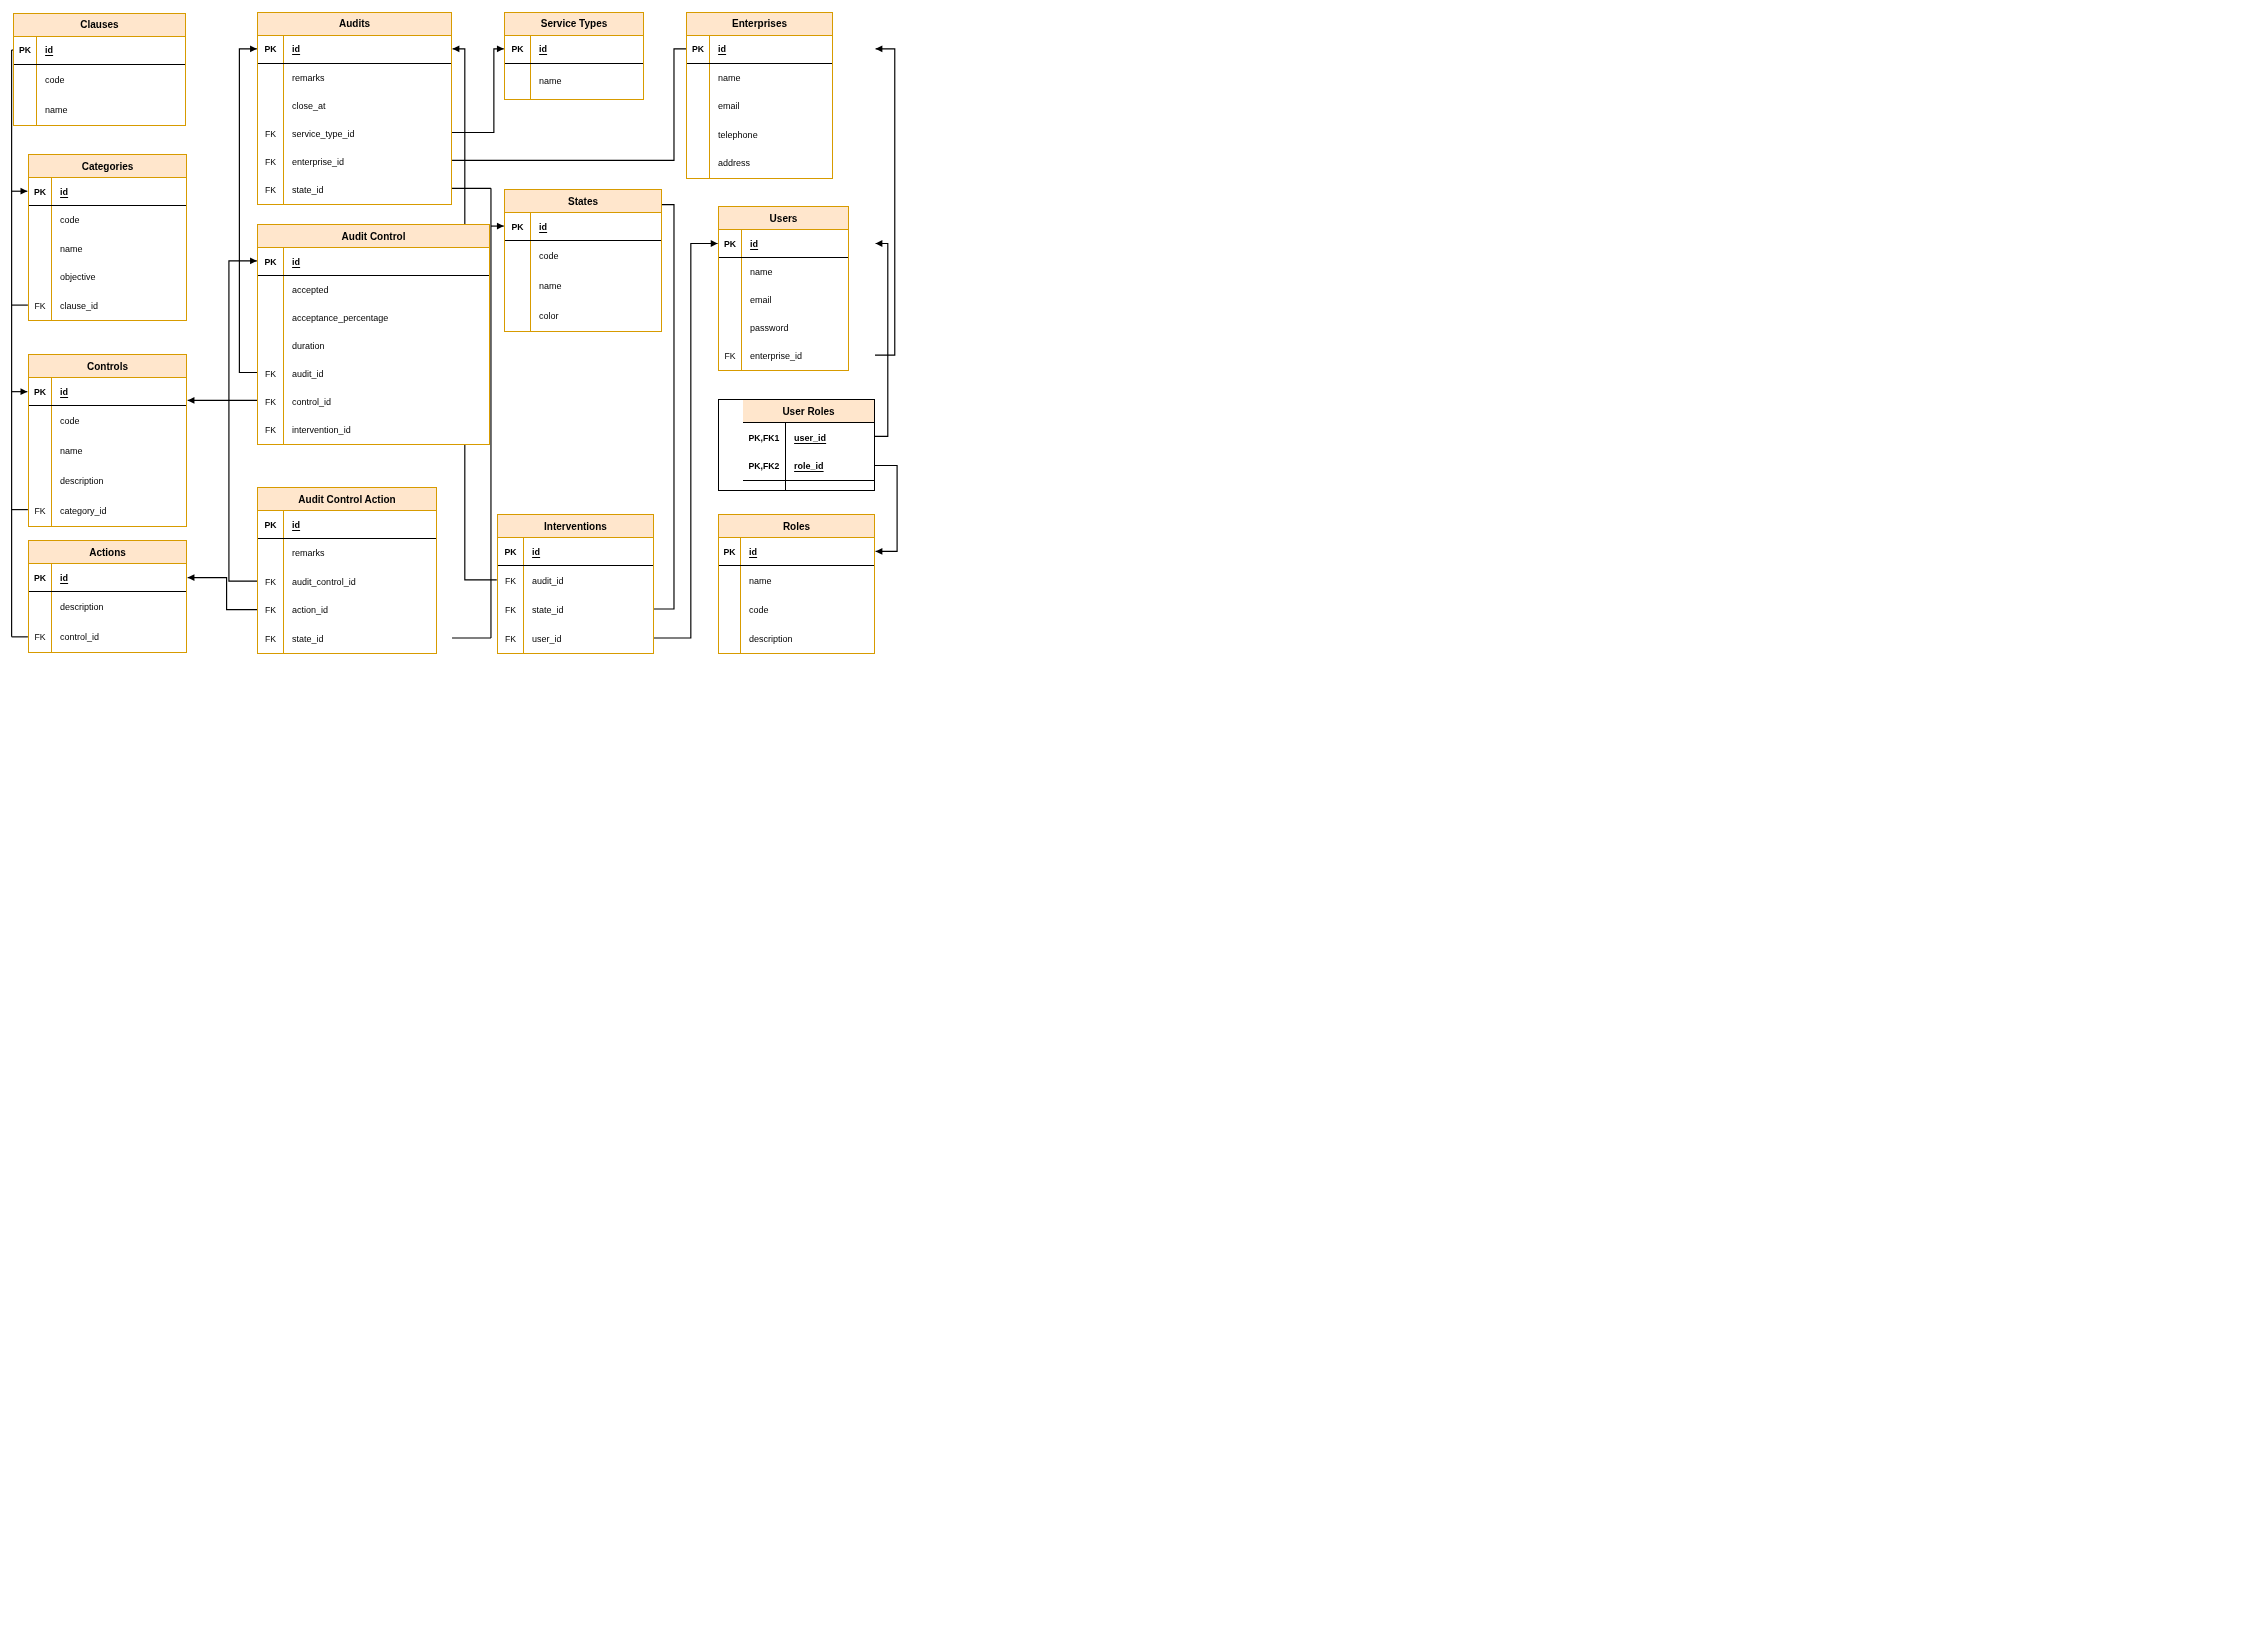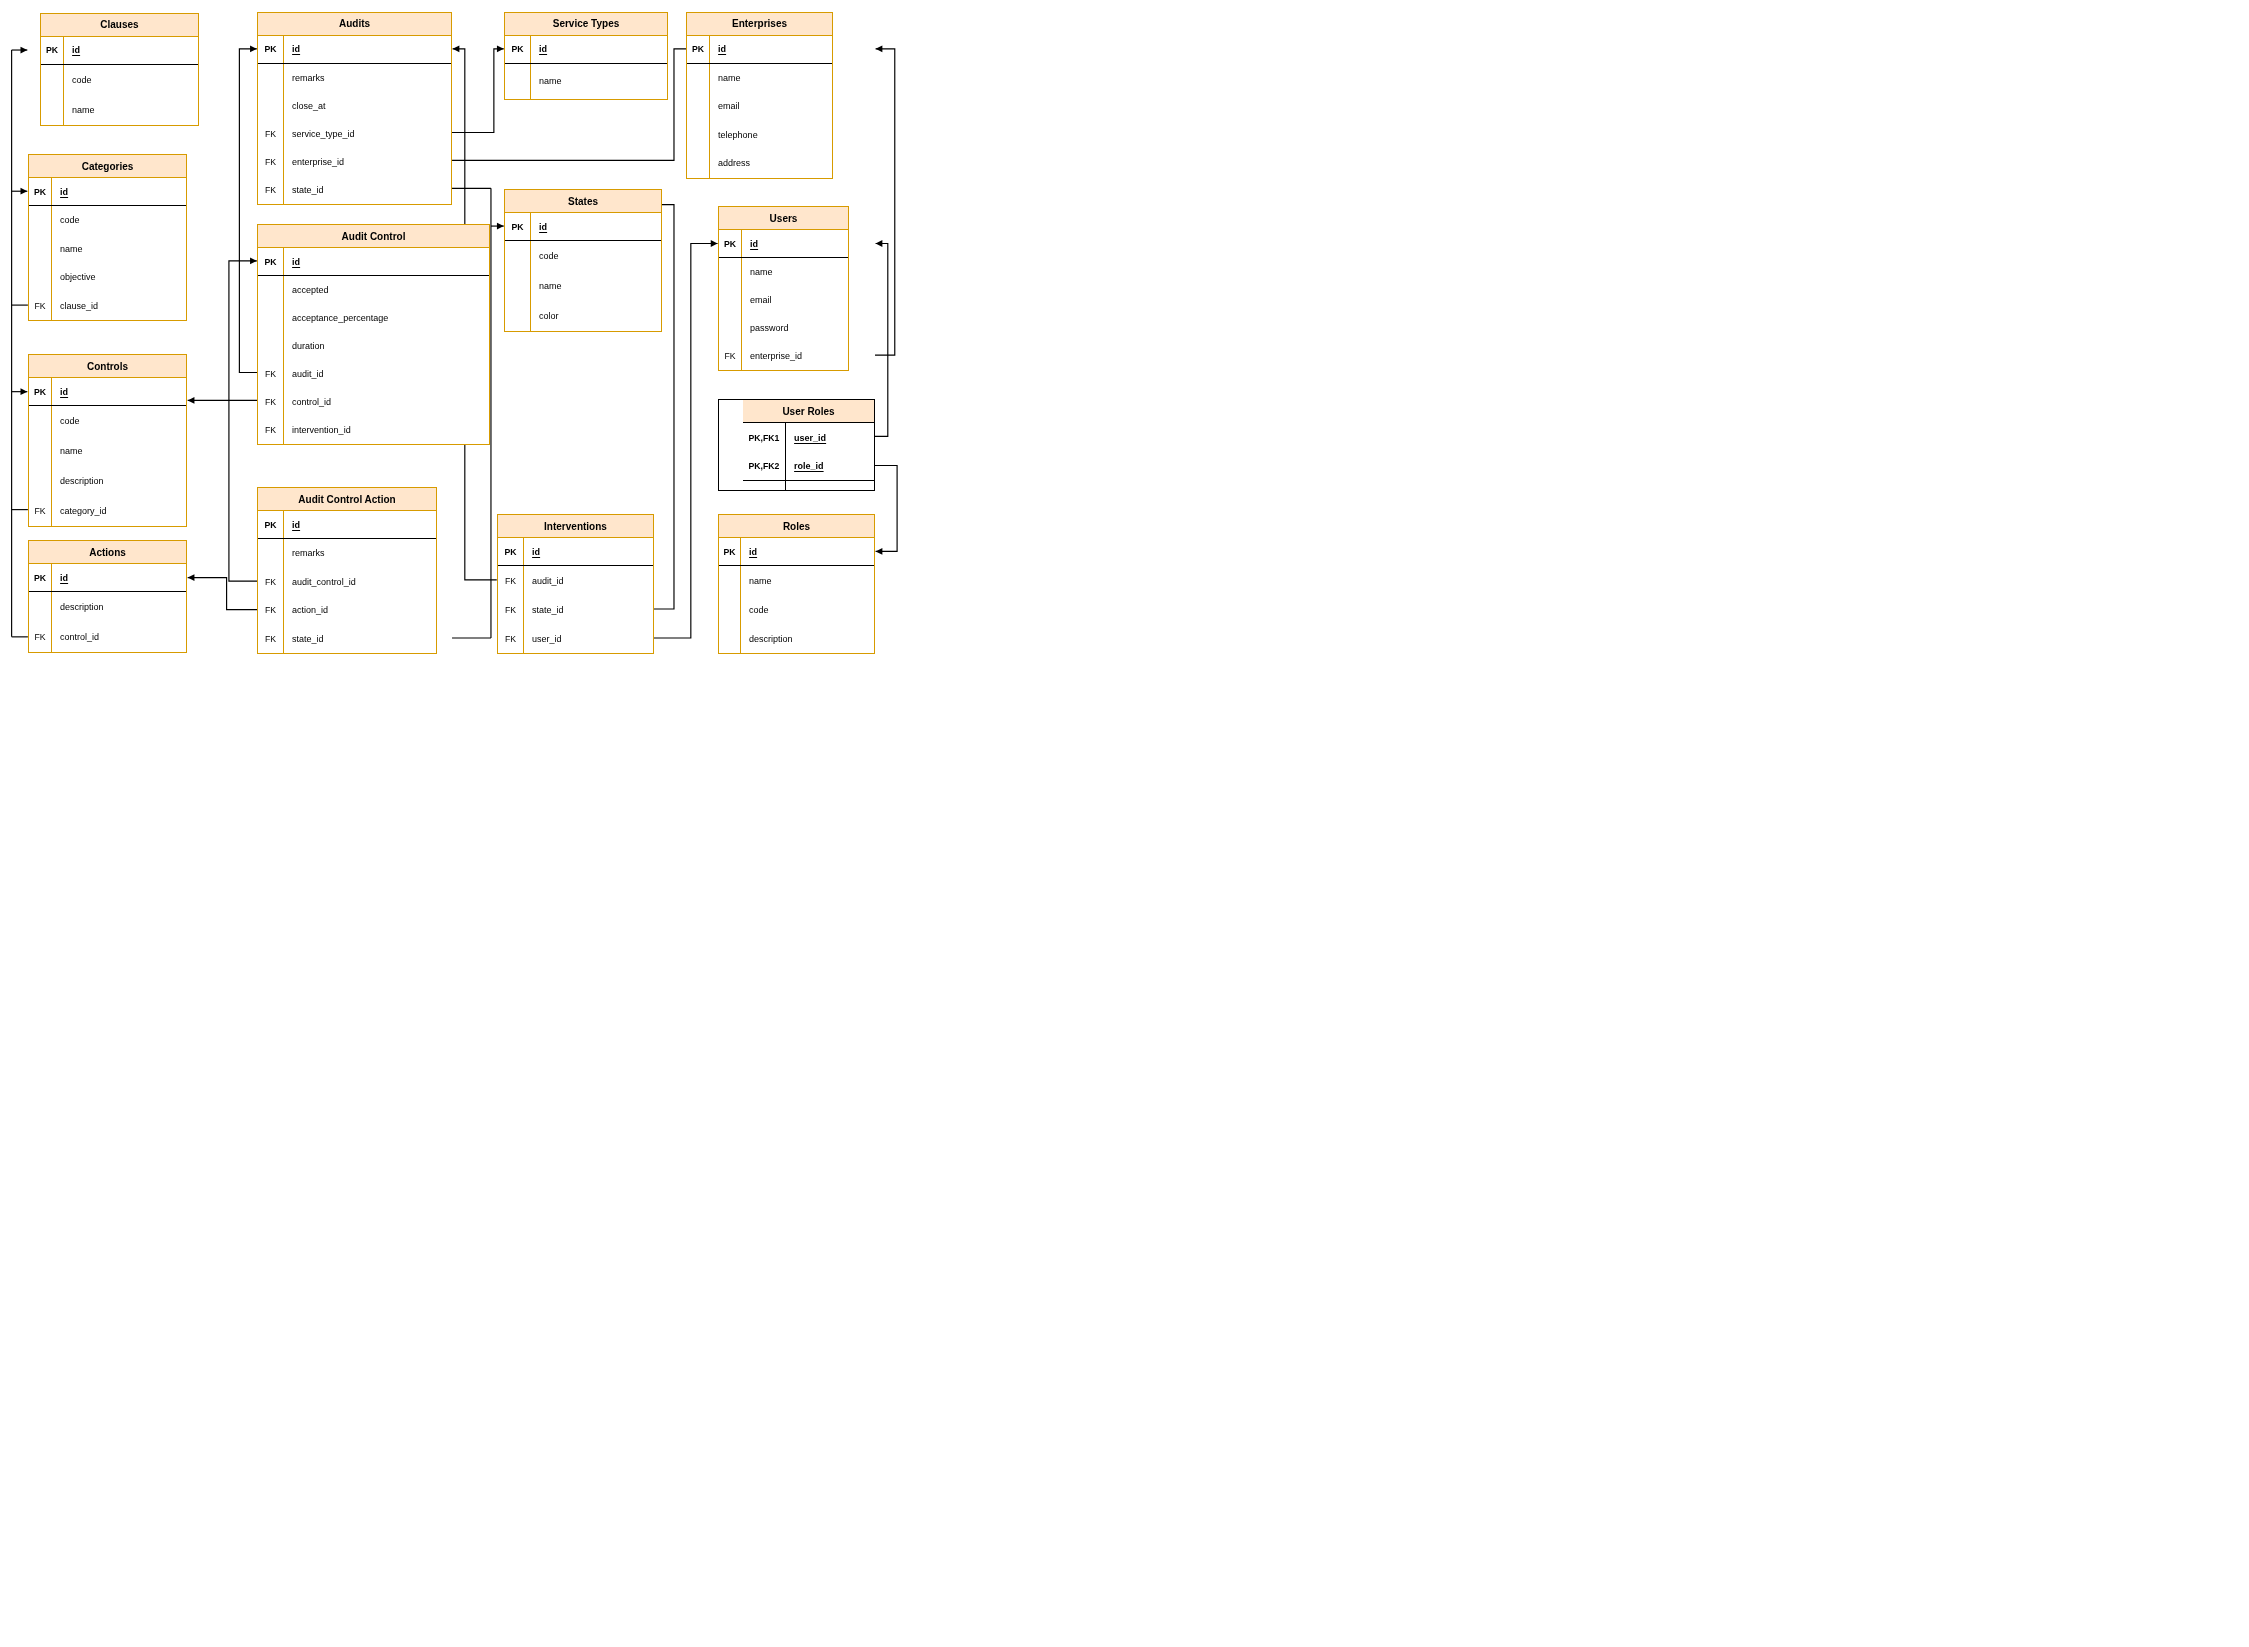--- a/index.html
+++ b/index.html
@@ -58,21 +58,21 @@
       <path d="M1125 1048 L1160 1048 L1160 352 L1129 352 L1129 364" marker-end="url(#arr)"></path>
       <path d="M1125 1098 L1189 1098 L1189 419 L1235 419" marker-end="url(#arr)"></path>
 
       <path d="M1506 611 L1540 611 L1540 84 L1507 84" marker-end="url(#arr)"></path>
       <path d="M1506 751 L1528 751 L1528 419 L1507 419" marker-end="url(#arr)"></path>
       <path d="M1506 801 L1544 801 L1544 949 L1507 949" marker-end="url(#arr)"></path>
     </g>
   </svg>
 
   <div id="tables-layer">
-      <div class="tbl" style="left: 40px; top: 12.8px; width: 159px; text-align: center;">
+      <div class="tbl" style="left: 13px; top: 12.8px; width: 173px; text-align: center;">
         <div class="hdr">Clauses</div>
         <div class="row sep" style="height: 28px;">
           <div class="key bold" style="width: 23px;">PK</div>
           <div class="lbl">
             <span class="pkattr">id</span>
           </div>
         </div>
         <div class="row" style="height: 30px;">
           <div class="key" style="width: 23px;"></div>
           <div class="lbl">
@@ -283,21 +283,21 @@
             <span>action_id</span>
           </div>
         </div>
         <div class="row" style="height: 28.5px;">
           <div class="key" style="width: 26px;">FK</div>
           <div class="lbl">
             <span>state_id</span>
           </div>
         </div>
       </div>
-      <div class="tbl" style="left: 504px; top: 11.6px; width: 164px;">
+      <div class="tbl" style="left: 504px; top: 11.6px; width: 140px;">
         <div class="hdr">Service Types</div>
         <div class="row sep" style="height: 28px;">
           <div class="key bold" style="width: 26px;">PK</div>
           <div class="lbl">
             <span class="pkattr">id</span>
           </div>
         </div>
         <div class="row" style="height: 35px;">
           <div class="key" style="width: 26px;"></div>
           <div class="lbl">

